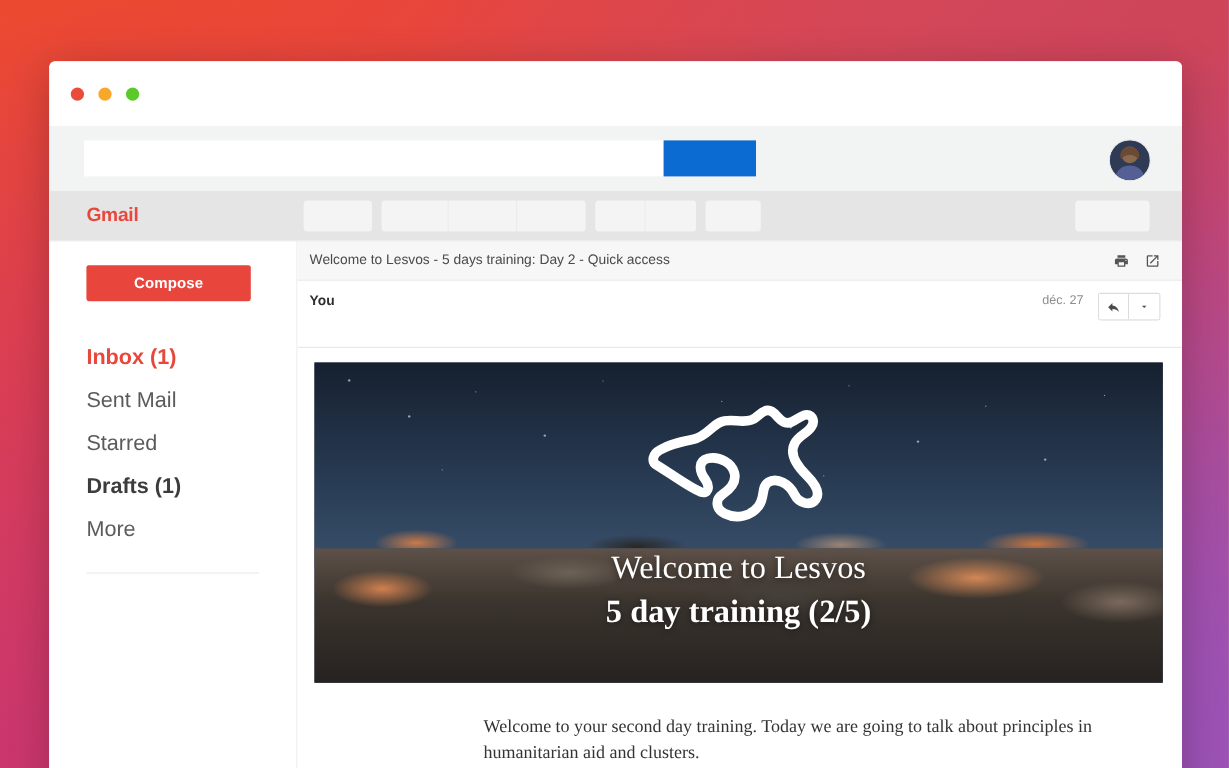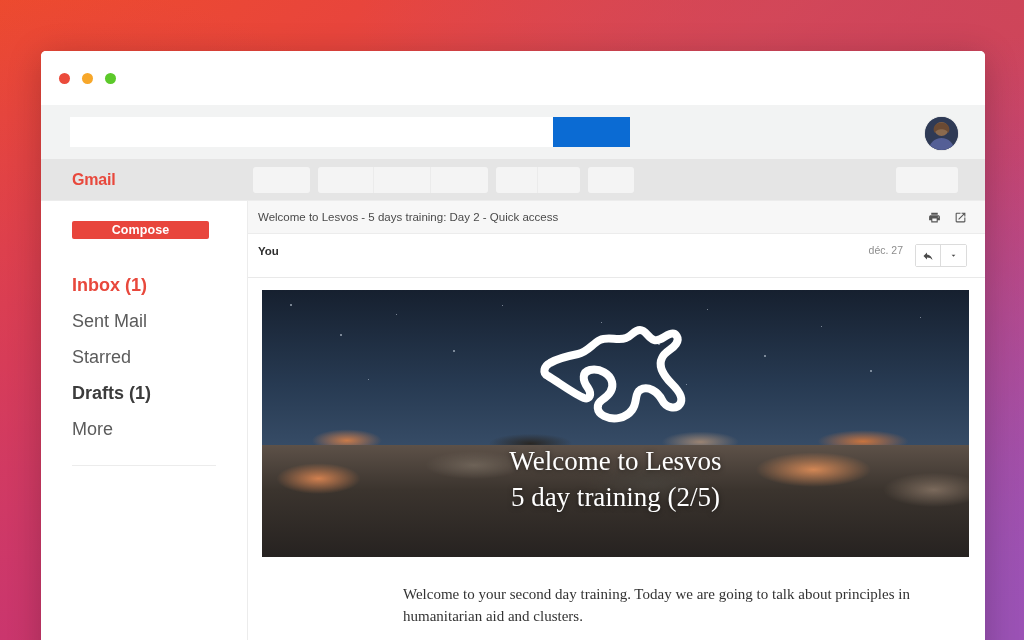--- a/index.html
+++ b/index.html
@@ -120,21 +120,21 @@
   
   .sidebar {
     width: 207px;
     background: #ffffff;
     border-right: 1px solid #ececec;
     padding-top: 20px;
     flex-shrink: 0;
   }
   .compose {
     display: block;
-    width: 137px; height: 18px;
+    width: 137px; height: 30px;
     margin: 0 0 28px 31px;
     background: #e8453c;
     color: #ffffff;
     border: none; border-radius: 2px;
     font-size: 12.5px; font-weight: bold;
     font-family: "Liberation Sans", sans-serif;
     cursor: pointer;
     letter-spacing: 0.1px;
   }
   .nav-item {
@@ -164,21 +164,21 @@
   .subject-text {
     font-size: 11.5px; color: #4a4a4a;
     flex: 1;
     white-space: nowrap; overflow: hidden; text-overflow: ellipsis;
   }
   .subject-icons { display: flex; align-items: center; gap: 13px; }
   .subject-icons svg { display: block; fill: #555; }
 
   .msg-header {
     display: flex; align-items: flex-start;
-    padding: 10px 18px 10px 10px;
+    padding: 10px 18px 22px 10px;
     border-bottom: 1px solid #e9e9e9;
   }
   .msg-from { flex: 1; }
   .from-name { font-size: 11.5px; font-weight: bold; color: #2e2e2e; line-height: 15px; }
   .from-to { font-size: 10.5px; color: #a6a6a6; line-height: 15px; }
   .msg-meta { display: flex; align-items: flex-start; gap: 12px; }
   .msg-date { font-size: 10.5px; color: #8d8d8d; }
   .reply-group { display: flex; border: 1px solid #dcdcdc; border-radius: 2px; height: 23px; }
   .reply-btn, .reply-more {
     width: 25px; height: 21px;
@@ -224,21 +224,21 @@
   }
   .hero-logo { position: absolute; left: 268px; top: 28px; }
   .hero-titles {
     position: absolute; left: 0; right: 0; bottom: 42px;
     text-align: center;
     color: #ffffff;
     font-family: "Liberation Serif", serif;
     text-shadow: 0 1px 5px rgba(0,0,0,0.5);
   }
   .hero-title { font-size: 27px; line-height: 36px; }
-  .hero-sub { font-size: 27px; line-height: 36px; }
+  .hero-sub { font-size: 27px; line-height: 36px; font-weight: bold; }
 
   .mail-text {
     font-family: "Liberation Serif", serif;
     font-size: 15px;
     line-height: 22px;
     color: #333333;
     padding: 26px 68px 0 155px;
     max-width: 100%;
   }
 </style>

